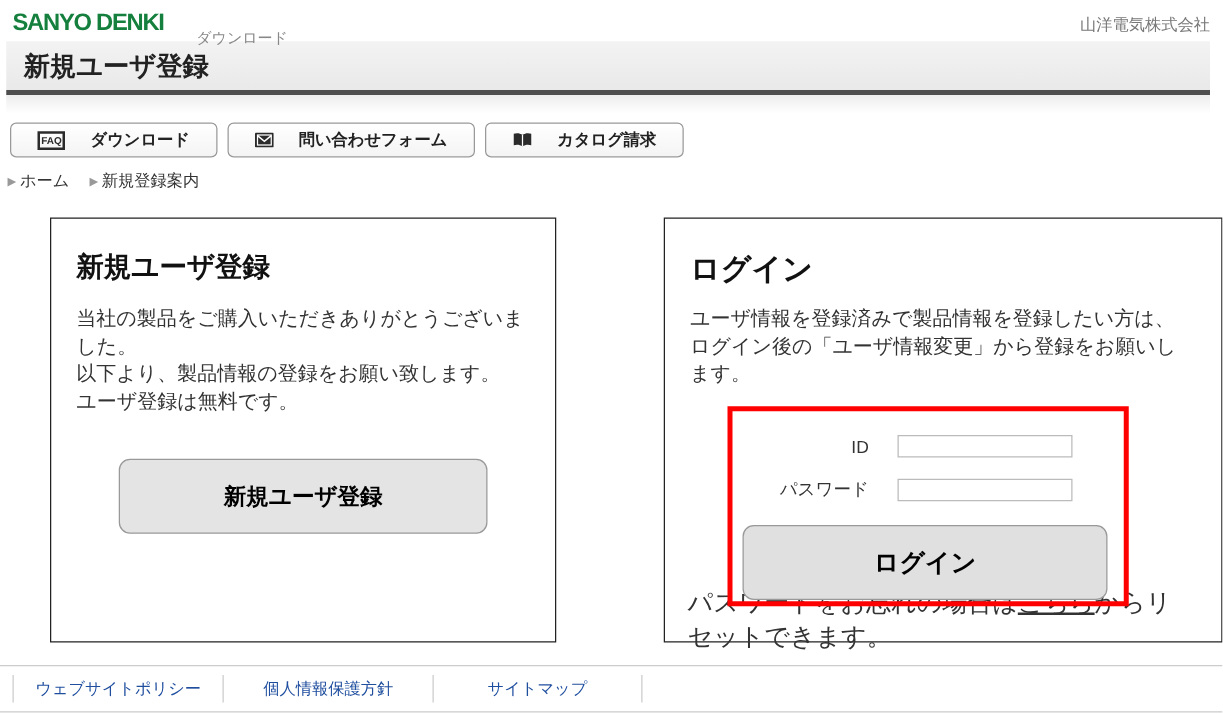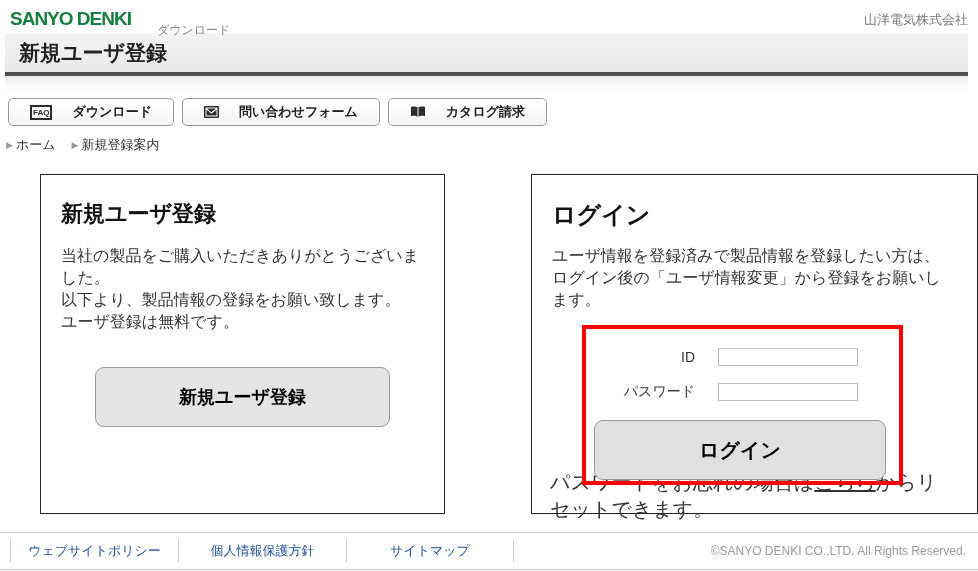--- a/index.html
+++ b/index.html
@@ -172,14 +172,13 @@
     <p class="reset-line"><span>パスワードをお忘れの場合は</span><span class="reset-link">こちら</span><span>からリセットできます。</span></p>
   </div>
 </div>
 
 <div class="footer">
   <div class="footer-links">
     <a class="footer-link">ウェブサイトポリシー</a>
     <a class="footer-link">個人情報保護方針</a>
     <a class="footer-link">サイトマップ</a>
   </div>
-  <div class="copyright">©SANYO DENKI CO.,LTD. All Rights Reserved.</div>
 </div>
 
 </body></html>

